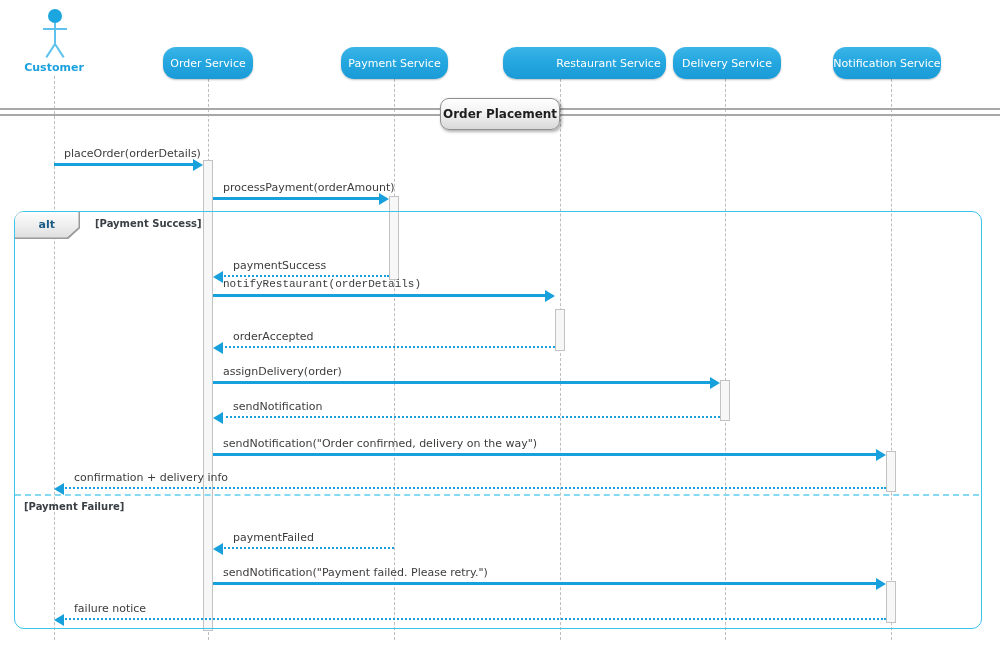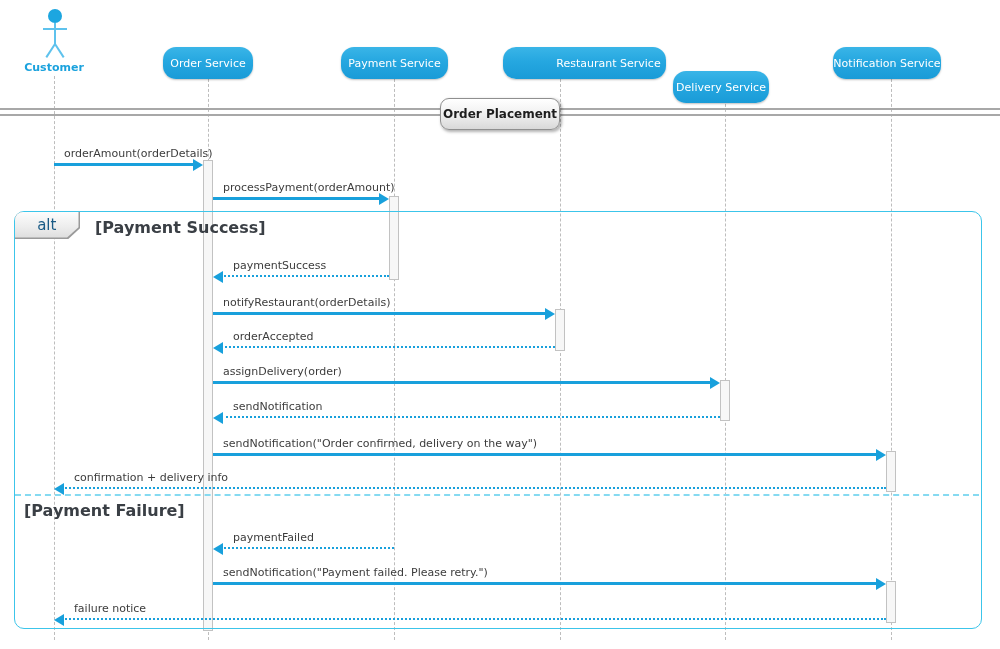--- a/index.html
+++ b/index.html
@@ -31,22 +31,22 @@
   .activation{position:absolute;width:10px;background:#f7f7f7;border:1px solid #c2c2c2;box-sizing:border-box;}
   
   .alt-frame{position:absolute;border:1.6px solid #3cc5ea;border-radius:10px;}
   .alt-divider{position:absolute;height:0;border-top:2px dashed #85daf1;}
   .alt-tab-outer{position:absolute;background:#9a9a9a;
     clip-path:polygon(0 0,100% 0,100% 60%,82% 100%,0 100%);border-top-left-radius:8px;}
   .alt-tab-inner{position:absolute;left:0;top:0;right:1.5px;bottom:1.5px;
     background:linear-gradient(180deg,#fdfdfd 0%,#ececec 60%,#dedede 100%);
     clip-path:polygon(0 0,100% 0,100% 60%,82% 100%,0 100%);border-top-left-radius:8px;
     display:flex;align-items:center;justify-content:center;
-    font-size:15px;font-weight:normal;color:#1a5b86;}
-  .guard{position:absolute;font-size:16px;font-weight:bold;color:#3a3f45;white-space:nowrap;}
+    font-size:11px;font-weight:bold;color:#1a5b86;}
+  .guard{position:absolute;font-size:10px;font-weight:bold;color:#3a3f45;white-space:nowrap;}
   
   .msg{position:absolute;height:22px;}
   .msg-label{position:absolute;left:0;right:0;top:0;height:14px;font-size:11px;color:#3c3c3c;
     white-space:nowrap;overflow:visible;padding-left:10px;box-sizing:border-box;}
   .msg.return .msg-label{padding-left:20px;}
   .line-solid{position:absolute;left:0;right:7px;top:16px;height:3px;background:#18a0dc;}
   .line-dotted{position:absolute;left:8px;right:0;top:16px;height:0;border-top:2.6px dotted #18a0dc;}
   .head-right{position:absolute;right:0;top:11.5px;width:0;height:0;
     border-left:10px solid #18a0dc;border-top:6px solid transparent;border-bottom:6px solid transparent;}
   .head-left{position:absolute;left:0;top:11.5px;width:0;height:0;
@@ -67,21 +67,21 @@
   <div class="actor-head" style="left:48px;top:9px;"></div>
   <div class="actor-limb" style="left:54px;top:23px;width:2px;height:22px;"></div>
   <div class="actor-limb" style="left:43px;top:28px;width:24px;height:2px;"></div>
   <div class="actor-limb" style="left:54px;top:44px;width:2px;height:16px;transform:rotate(33deg);transform-origin:top center;"></div>
   <div class="actor-limb" style="left:54px;top:44px;width:2px;height:16px;transform:rotate(-33deg);transform-origin:top center;"></div>
   <div class="actor-label" style="left:14px;top:61px;width:80px;">Customer</div>
 
   <div class="participant" style="left:163px;top:47px;width:90px;">Order Service</div>
   <div class="participant" style="left:341px;top:47px;width:107px;">Payment Service</div>
   <div class="participant" style="left:503px;top:47px;width:115px;padding-left:48px;">Restaurant Service</div>
-  <div class="participant" style="left:673px;top:47px;width:96px;margin-top:24px;">Delivery Service</div>
+  <div class="participant" style="left:673px;top:47px;width:108px;">Delivery Service</div>
   <div class="participant" style="left:833px;top:47px;width:108px;">Notification Service</div>
 
   <div class="divider-lines" style="top:108px;"></div>
   <div class="divider-box" style="left:440px;top:98px;width:118px;height:30px;">Order Placement</div>
 
   <div class="activation" style="left:203px;top:160px;height:471px;"></div>
   <div class="activation" style="left:389px;top:196px;height:84px;"></div>
   <div class="activation" style="left:555px;top:309px;height:42px;"></div>
   <div class="activation" style="left:720px;top:380px;height:41px;"></div>
   <div class="activation" style="left:886px;top:451px;height:41px;"></div>
@@ -89,38 +89,38 @@
 
   <div class="alt-frame" style="left:14px;top:211px;width:966px;height:416px;"></div>
   <div class="alt-divider" style="left:15px;top:494px;width:964px;"></div>
   <div class="alt-tab-outer" style="left:15px;top:212px;width:65px;height:27px;">
     <div class="alt-tab-inner">alt</div>
   </div>
   <div class="guard" style="left:95px;top:218px;">[Payment Success]</div>
   <div class="guard" style="left:24px;top:501px;">[Payment Failure]</div>
 
   <div class="msg" style="left:54px;top:147px;width:149px;">
-    <div class="msg-label">orderAmount(orderDetails)</div>
+    <div class="msg-label">placeOrder(orderDetails)</div>
     <div class="line-solid"></div>
     <div class="head-right"></div>
   </div>
 
   <div class="msg" style="left:213px;top:181px;width:176px;">
     <div class="msg-label">processPayment(orderAmount)</div>
     <div class="line-solid"></div>
     <div class="head-right"></div>
   </div>
 
   <div class="msg return" style="left:213px;top:259px;width:176px;">
     <div class="msg-label">paymentSuccess</div>
     <div class="line-dotted"></div>
     <div class="head-left"></div>
   </div>
 
-  <div class="msg" style="left:213px;top:296px;width:342px;">
+  <div class="msg" style="left:213px;top:278px;width:342px;font-family:Liberation Mono, monospace;">
     <div class="msg-label">notifyRestaurant(orderDetails)</div>
     <div class="line-solid"></div>
     <div class="head-right"></div>
   </div>
 
   <div class="msg return" style="left:213px;top:330px;width:342px;">
     <div class="msg-label">orderAccepted</div>
     <div class="line-dotted"></div>
     <div class="head-left"></div>
   </div>

